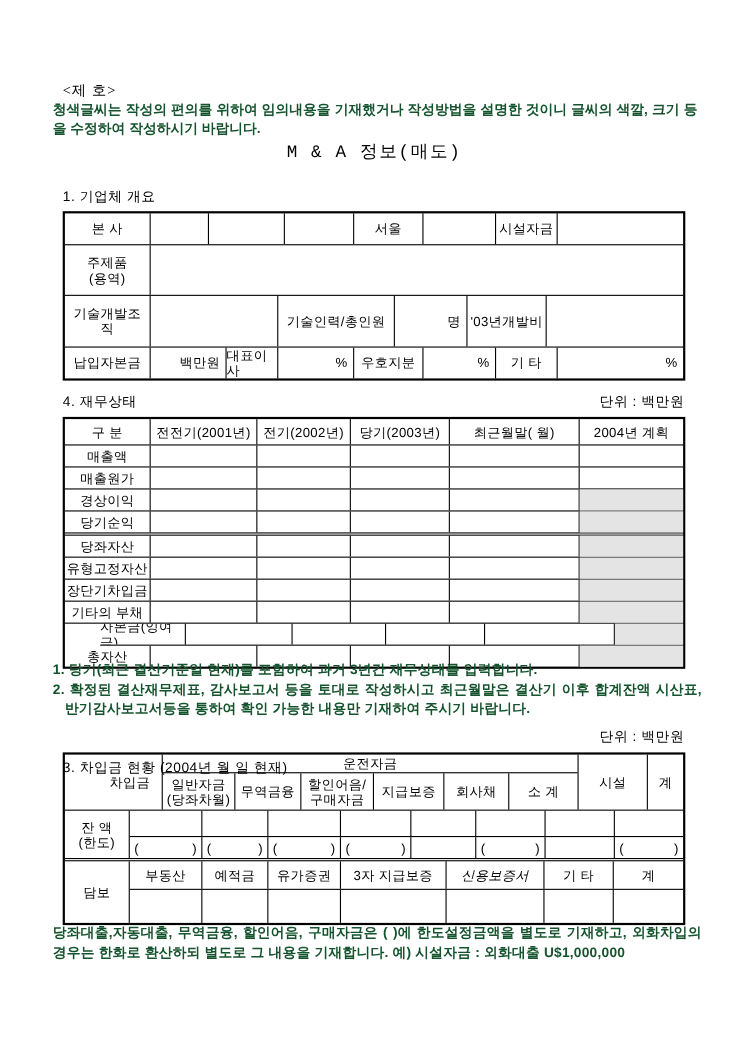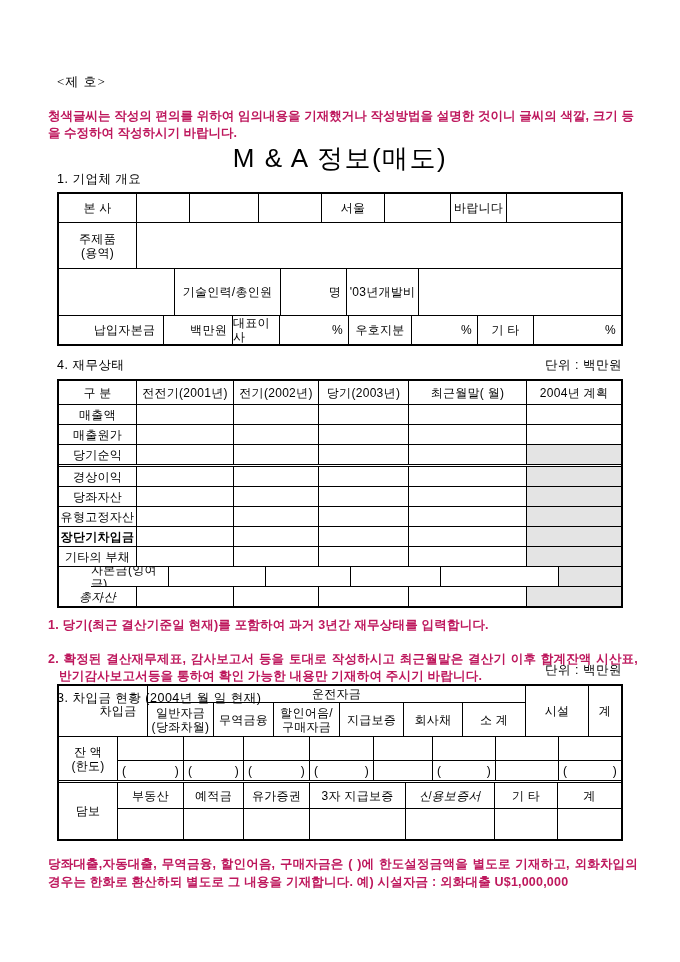--- a/index.html
+++ b/index.html
@@ -1,19 +1,19 @@
 <!DOCTYPE html>
 <html><head>
 <meta charset="utf-8">
 <style>
   html,body{margin:0;padding:0;background:#fff;}
   #page{position:relative;width:680px;height:962px;background:#fff;overflow:hidden;
         font-family:"Liberation Sans",sans-serif;color:#000;}
   .abs{position:absolute;}
-  .blue{color:#be185d;font-weight:bold;margin-top:16px;}
+  .blue{color:#14532d;font-weight:bold;}
   .pre{white-space:pre-line;text-align:center;}
   
   .tbl{box-sizing:border-box;border:2px solid #000;display:flex;flex-direction:column;}
   .row{display:flex;border-bottom:1px solid #000;}
   .row:last-child{border-bottom:none;}
   .dbl{border-bottom:3px double #000;}
   .cell{box-sizing:border-box;display:flex;align-items:center;justify-content:center;
         font-size:12px;letter-spacing:.3px;border-right:1px solid #000;overflow:hidden;line-height:14px;}
   .cell:last-child{border-right:none;}
   .fx{flex:1;}
@@ -29,48 +29,50 @@
   .note{font-size:12.5px;line-height:17.5px;text-align:justify;letter-spacing:.2px;
         padding-left:11px;text-indent:-11px;}
 </style>
 </head>
 <body>
 
 <div id="page">
 
   <div class="abs" style="left:57px;top:73px;font-family:'Liberation Serif',serif;font-size:13px;letter-spacing:1px;">&lt;제        호&gt;</div>
   <div class="abs blue" style="left:48px;top:92px;width:586px;font-size:12.5px;line-height:17px;text-align:justify;">청색글씨는 작성의 편의를 위하여 임의내용을 기재했거나 작성방법을 설명한 것이니 글씨의 색깔, 크기 등을 수정하여 작성하시기 바랍니다.</div>
-  <div class="abs" style="left:0;right:0;top:141px;text-align:center;font-family:Liberation Sans, sans-serif;font-size:26px;letter-spacing:1.5px;">M &amp; A  정보(매도)</div>
+  <div class="abs" style="left:0;right:0;top:128px;text-align:center;font-family:Liberation Mono, monospace;font-size:16px;letter-spacing:1.5px;">M &amp; A  정보(매도)</div>
 
   <div class="abs hdg" style="left:57px;top:171px;">1. 기업체 개요</div>
 
   <div class="abs tbl" style="left:57px;top:192px;width:566px;">
     <div class="row" style="height:28px;">
       <div class="cell" style="width:78px;">본  사</div>
       <div class="cell" style="width:53px;"></div>
       <div class="cell" style="width:69px;"></div>
       <div class="cell" style="width:63px;"></div>
       <div class="cell" style="width:63px;">서울</div>
       <div class="cell" style="width:66px;"></div>
-      <div class="cell" style="width:56px;">바랍니다</div>
+      <div class="cell" style="width:56px;">시설자금</div>
       <div class="cell fx"></div>
     </div>
     <div class="row" style="height:45px;">
       <div class="cell pre" style="width:78px;">주제품
 (용역)</div>
       <div class="cell fx"></div>
     </div>
     <div class="row" style="height:46px;">
+      <div class="cell pre" style="width:78px;">기술개발조
+직</div>
       <div class="cell" style="width:116px;"></div>
       <div class="cell" style="width:106px;">기술인력/총인원</div>
       <div class="cell r" style="width:66px;">명</div>
       <div class="cell" style="width:72px;">'03년개발비</div>
       <div class="cell fx"></div>
     </div>
-    <div class="row" style="height:28px;padding-left:27px;">
+    <div class="row" style="height:28px;">
       <div class="cell" style="width:78px;">납입자본금</div>
       <div class="cell r" style="width:69px;">백만원</div>
       <div class="cell" style="width:47px;">대표이사</div>
       <div class="cell r" style="width:69px;">%</div>
       <div class="cell" style="width:63px;">우호지분</div>
       <div class="cell r" style="width:66px;">%</div>
       <div class="cell" style="width:56px;">기  타</div>
       <div class="cell fx r">%</div>
     </div>
   </div>
@@ -96,53 +98,53 @@
       <div class="cell fx"></div>
     </div>
     <div class="row" style="height:19px;">
       <div class="cell" style="width:78px;">매출원가</div>
       <div class="cell" style="width:97px;"></div>
       <div class="cell" style="width:85px;"></div>
       <div class="cell" style="width:90px;"></div>
       <div class="cell" style="width:118px;"></div>
       <div class="cell fx"></div>
     </div>
+    <div class="row" style="height:19px;">
+      <div class="cell" style="width:78px;">경상이익</div>
+      <div class="cell" style="width:97px;"></div>
+      <div class="cell" style="width:85px;"></div>
+      <div class="cell" style="width:90px;"></div>
+      <div class="cell" style="width:118px;"></div>
+      <div class="cell fx gray"></div>
+    </div>
     <div class="row dbl" style="height:19px;">
       <div class="cell" style="width:78px;">당기순익</div>
       <div class="cell" style="width:97px;"></div>
       <div class="cell" style="width:85px;"></div>
       <div class="cell" style="width:90px;"></div>
       <div class="cell" style="width:118px;"></div>
       <div class="cell fx gray"></div>
     </div>
     <div class="row" style="height:19px;">
-      <div class="cell" style="width:78px;">경상이익</div>
-      <div class="cell" style="width:97px;"></div>
-      <div class="cell" style="width:85px;"></div>
-      <div class="cell" style="width:90px;"></div>
-      <div class="cell" style="width:118px;"></div>
-      <div class="cell fx gray"></div>
-    </div>
-    <div class="row" style="height:19px;">
       <div class="cell" style="width:78px;">당좌자산</div>
       <div class="cell" style="width:97px;"></div>
       <div class="cell" style="width:85px;"></div>
       <div class="cell" style="width:90px;"></div>
       <div class="cell" style="width:118px;"></div>
       <div class="cell fx gray"></div>
     </div>
     <div class="row" style="height:19px;">
       <div class="cell" style="width:78px;">유형고정자산</div>
       <div class="cell" style="width:97px;"></div>
       <div class="cell" style="width:85px;"></div>
       <div class="cell" style="width:90px;"></div>
       <div class="cell" style="width:118px;"></div>
       <div class="cell fx gray"></div>
     </div>
-    <div class="row" style="height:19px;font-weight:bold;">
+    <div class="row" style="height:19px;">
       <div class="cell" style="width:78px;">장단기차입금</div>
       <div class="cell" style="width:97px;"></div>
       <div class="cell" style="width:85px;"></div>
       <div class="cell" style="width:90px;"></div>
       <div class="cell" style="width:118px;"></div>
       <div class="cell fx gray"></div>
     </div>
     <div class="row" style="height:19px;">
       <div class="cell" style="width:78px;">기타의 부채</div>
       <div class="cell" style="width:97px;"></div>
@@ -152,21 +154,21 @@
       <div class="cell fx gray"></div>
     </div>
     <div class="row" style="height:19px;margin-left:32px;">
       <div class="cell" style="width:78px;">자본금(잉여금)</div>
       <div class="cell" style="width:97px;"></div>
       <div class="cell" style="width:85px;"></div>
       <div class="cell" style="width:90px;"></div>
       <div class="cell" style="width:118px;"></div>
       <div class="cell fx gray"></div>
     </div>
-    <div class="row" style="height:19px;font-style:italic;">
+    <div class="row" style="height:19px;">
       <div class="cell" style="width:78px;">총자산</div>
       <div class="cell" style="width:97px;"></div>
       <div class="cell" style="width:85px;"></div>
       <div class="cell" style="width:90px;"></div>
       <div class="cell" style="width:118px;"></div>
       <div class="cell fx gray"></div>
     </div>
   </div>
 
   <div class="abs" style="left:48px;top:601px;width:590px;">

